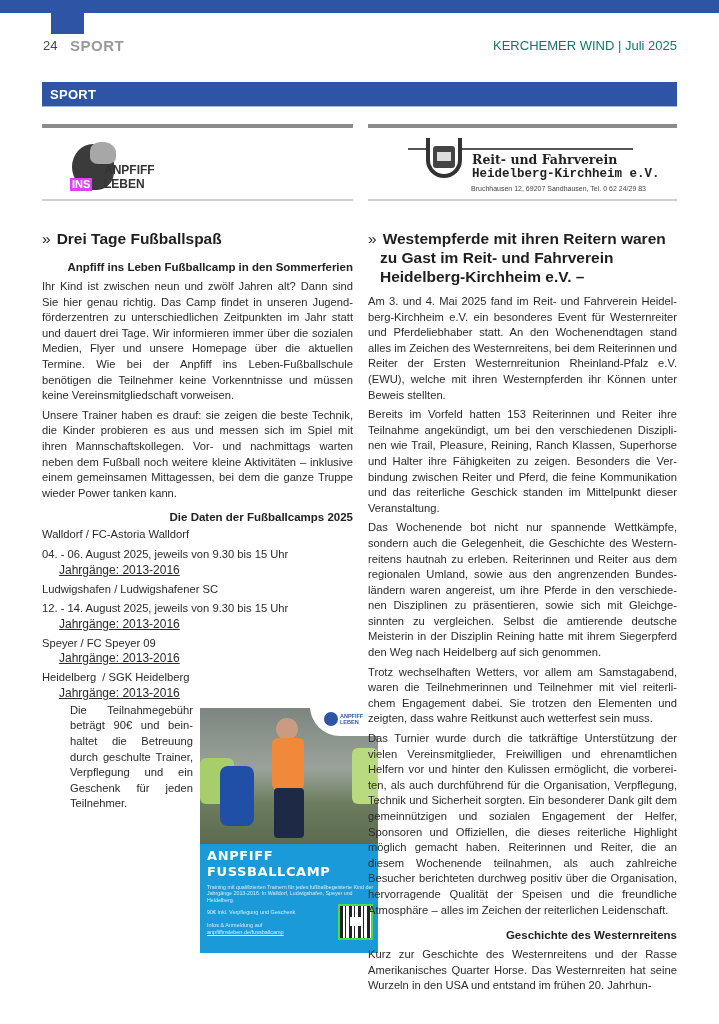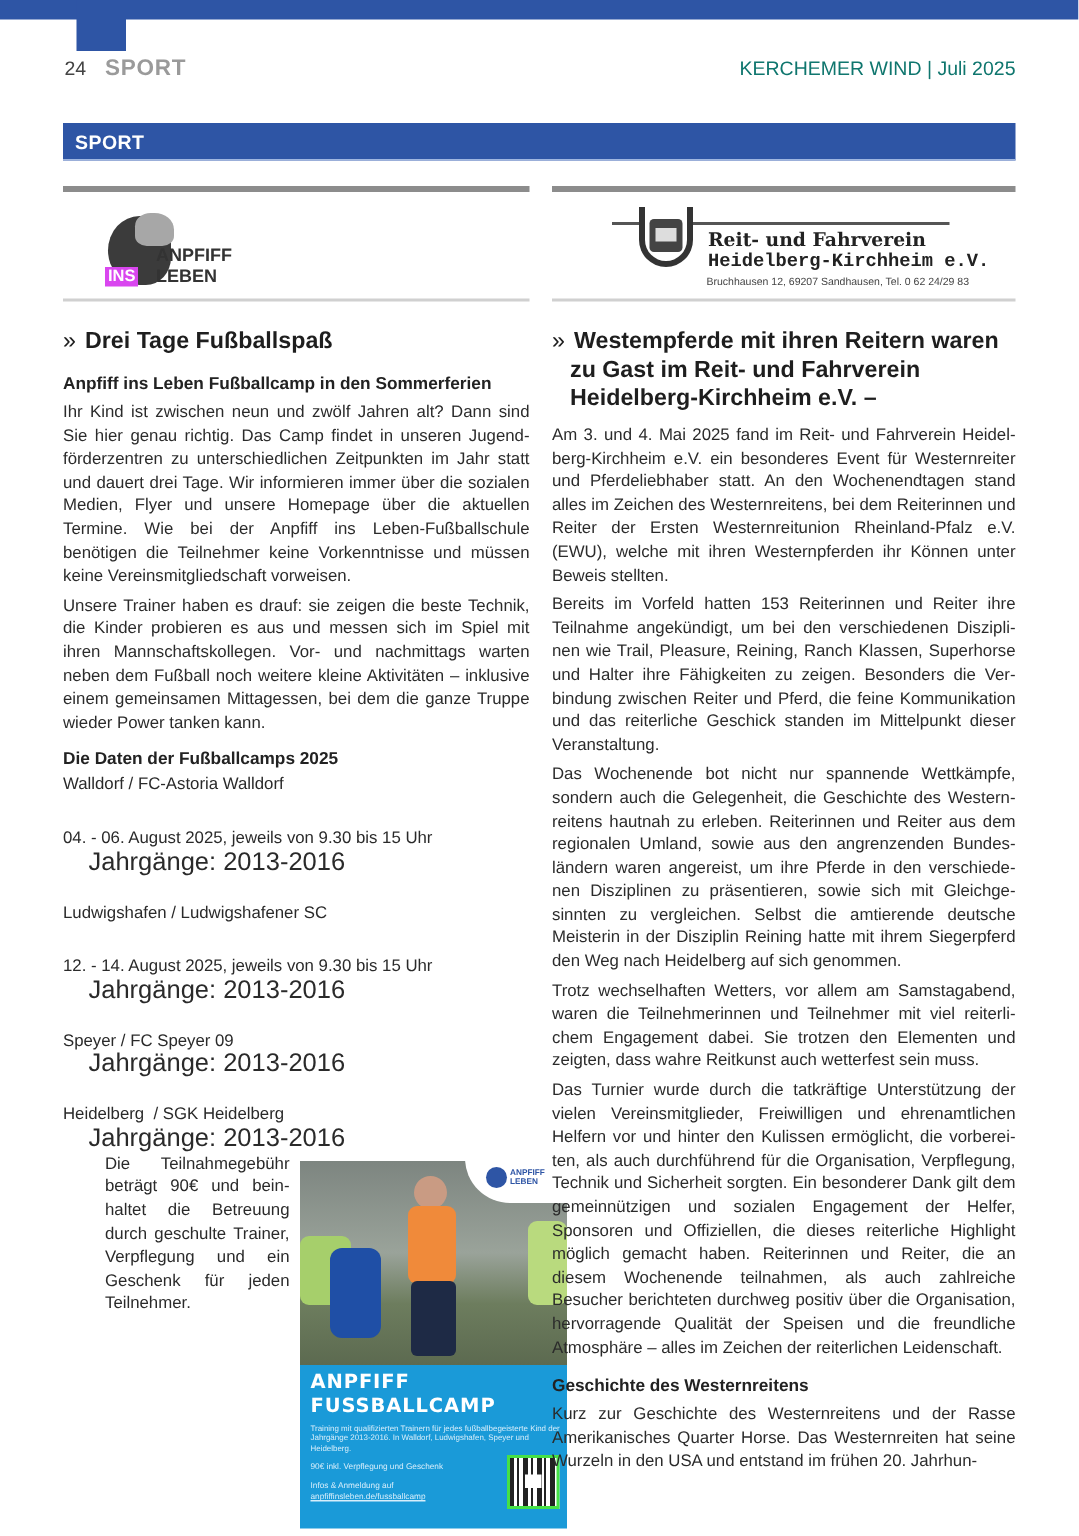--- a/index.html
+++ b/index.html
@@ -33,29 +33,29 @@
   
   .rfv-logo { position: absolute; left: 40px; top: 8px; width: 230px; height: 60px; }
   .rfv-logo .line { position: absolute; left: 0; top: 12px; width: 225px; height: 2px; background: #555; }
   .rfv-logo .shoe { position: absolute; left: 18px; top: 2px; width: 36px; height: 40px; border: 4px solid #333; border-top: none; border-radius: 0 0 20px 20px; background: #fff; }
   .rfv-logo .house { position: absolute; left: 25px; top: 10px; width: 22px; height: 22px; background: #444; border-radius: 3px; }
   .rfv-logo .house::after { content: ""; position: absolute; left: 4px; top: 6px; width: 14px; height: 9px; background: #ddd; }
   .rfv-logo .name1 { position: absolute; left: 64px; top: 16px; font-family: "DejaVu Serif", serif; font-weight: bold; font-size: 12.5px; color: #222; white-space: nowrap; }
   .rfv-logo .name2 { position: absolute; left: 64px; top: 31px; font-family: Liberation Mono, monospace; font-weight: bold; font-size: 12.5px; color: #222; white-space: nowrap; }
   .rfv-logo .addr { position: absolute; left: 63px; top: 49px; font-size: 7px; color: #444; white-space: nowrap; }
 
-  h2.headline { font-size: 15.5px; font-weight: bold; color: #1e1e1e; line-height: 19px; margin-top: 17px; }
+  h2.headline { font-size: 15.5px; font-weight: bold; color: #1e1e1e; line-height: 19px; margin-top: 28px; }
   h2.headline .raquo { font-weight: normal; margin-right: 6px; }
   .col-right h2.headline { padding-left: 12px; text-indent: -12px; }
 
-  h3.sub { font-size: 11.5px; font-weight: bold; color: #222; margin-top: 11px; line-height: 16px; }
+  h3.sub { font-size: 11.5px; font-weight: bold; color: #222; margin-top: 11px; line-height: 16px; text-align: right; }
   p.body { font-size: 11.2px; line-height: 15.6px; text-align: justify; color: #2b2b2b; margin-top: 4px; hyphens: manual; }
-  .camp-site { font-size: 11.2px; line-height: 15.6px; margin-top: 20px; }
-  .camp-date { font-size: 11.2px; line-height: 15.6px; margin-top: 20px; }
-  .camp-years { font-size: 17px; line-height: 14px; padding-left: 17px; }
+  .camp-site { font-size: 11.2px; line-height: 15.6px; margin-top: 5px; }
+  .camp-date { font-size: 11.2px; line-height: 15.6px; margin-top: 4px; }
+  .camp-years { font-size: 12px; line-height: 14px; padding-left: 17px; text-decoration: underline; }
 
   .fee-wrap { position: relative; margin-top: 3px; height: 260px; margin-left: 28px; }
   .fee-text { position: absolute; left: 0; top: 0; width: 123px; font-size: 11.2px; line-height: 15.6px; text-align: justify; }
 
   .flyer { position: absolute; left: 130px; top: 5px; width: 178px; height: 245px; background: #1a9ad8; overflow: hidden; }
   .flyer .photo { position: absolute; left: 0; top: 0; width: 178px; height: 136px; background: linear-gradient(180deg, #7d8580 0%, #9aa39a 45%, #6d7d5e 70%, #5c6a50 100%); }
   .flyer .p-orange { position: absolute; left: 72px; top: 30px; width: 32px; height: 52px; background: #f08a3a; border-radius: 6px; }
   .flyer .p-head { position: absolute; left: 76px; top: 10px; width: 22px; height: 22px; background: #c99b83; border-radius: 50%; }
   .flyer .p-legs { position: absolute; left: 74px; top: 80px; width: 30px; height: 50px; background: #1e2a45; border-radius: 4px; }
   .flyer .p-green1 { position: absolute; left: 0px; top: 50px; width: 34px; height: 46px; background: #a6cf6b; border-radius: 6px; }

